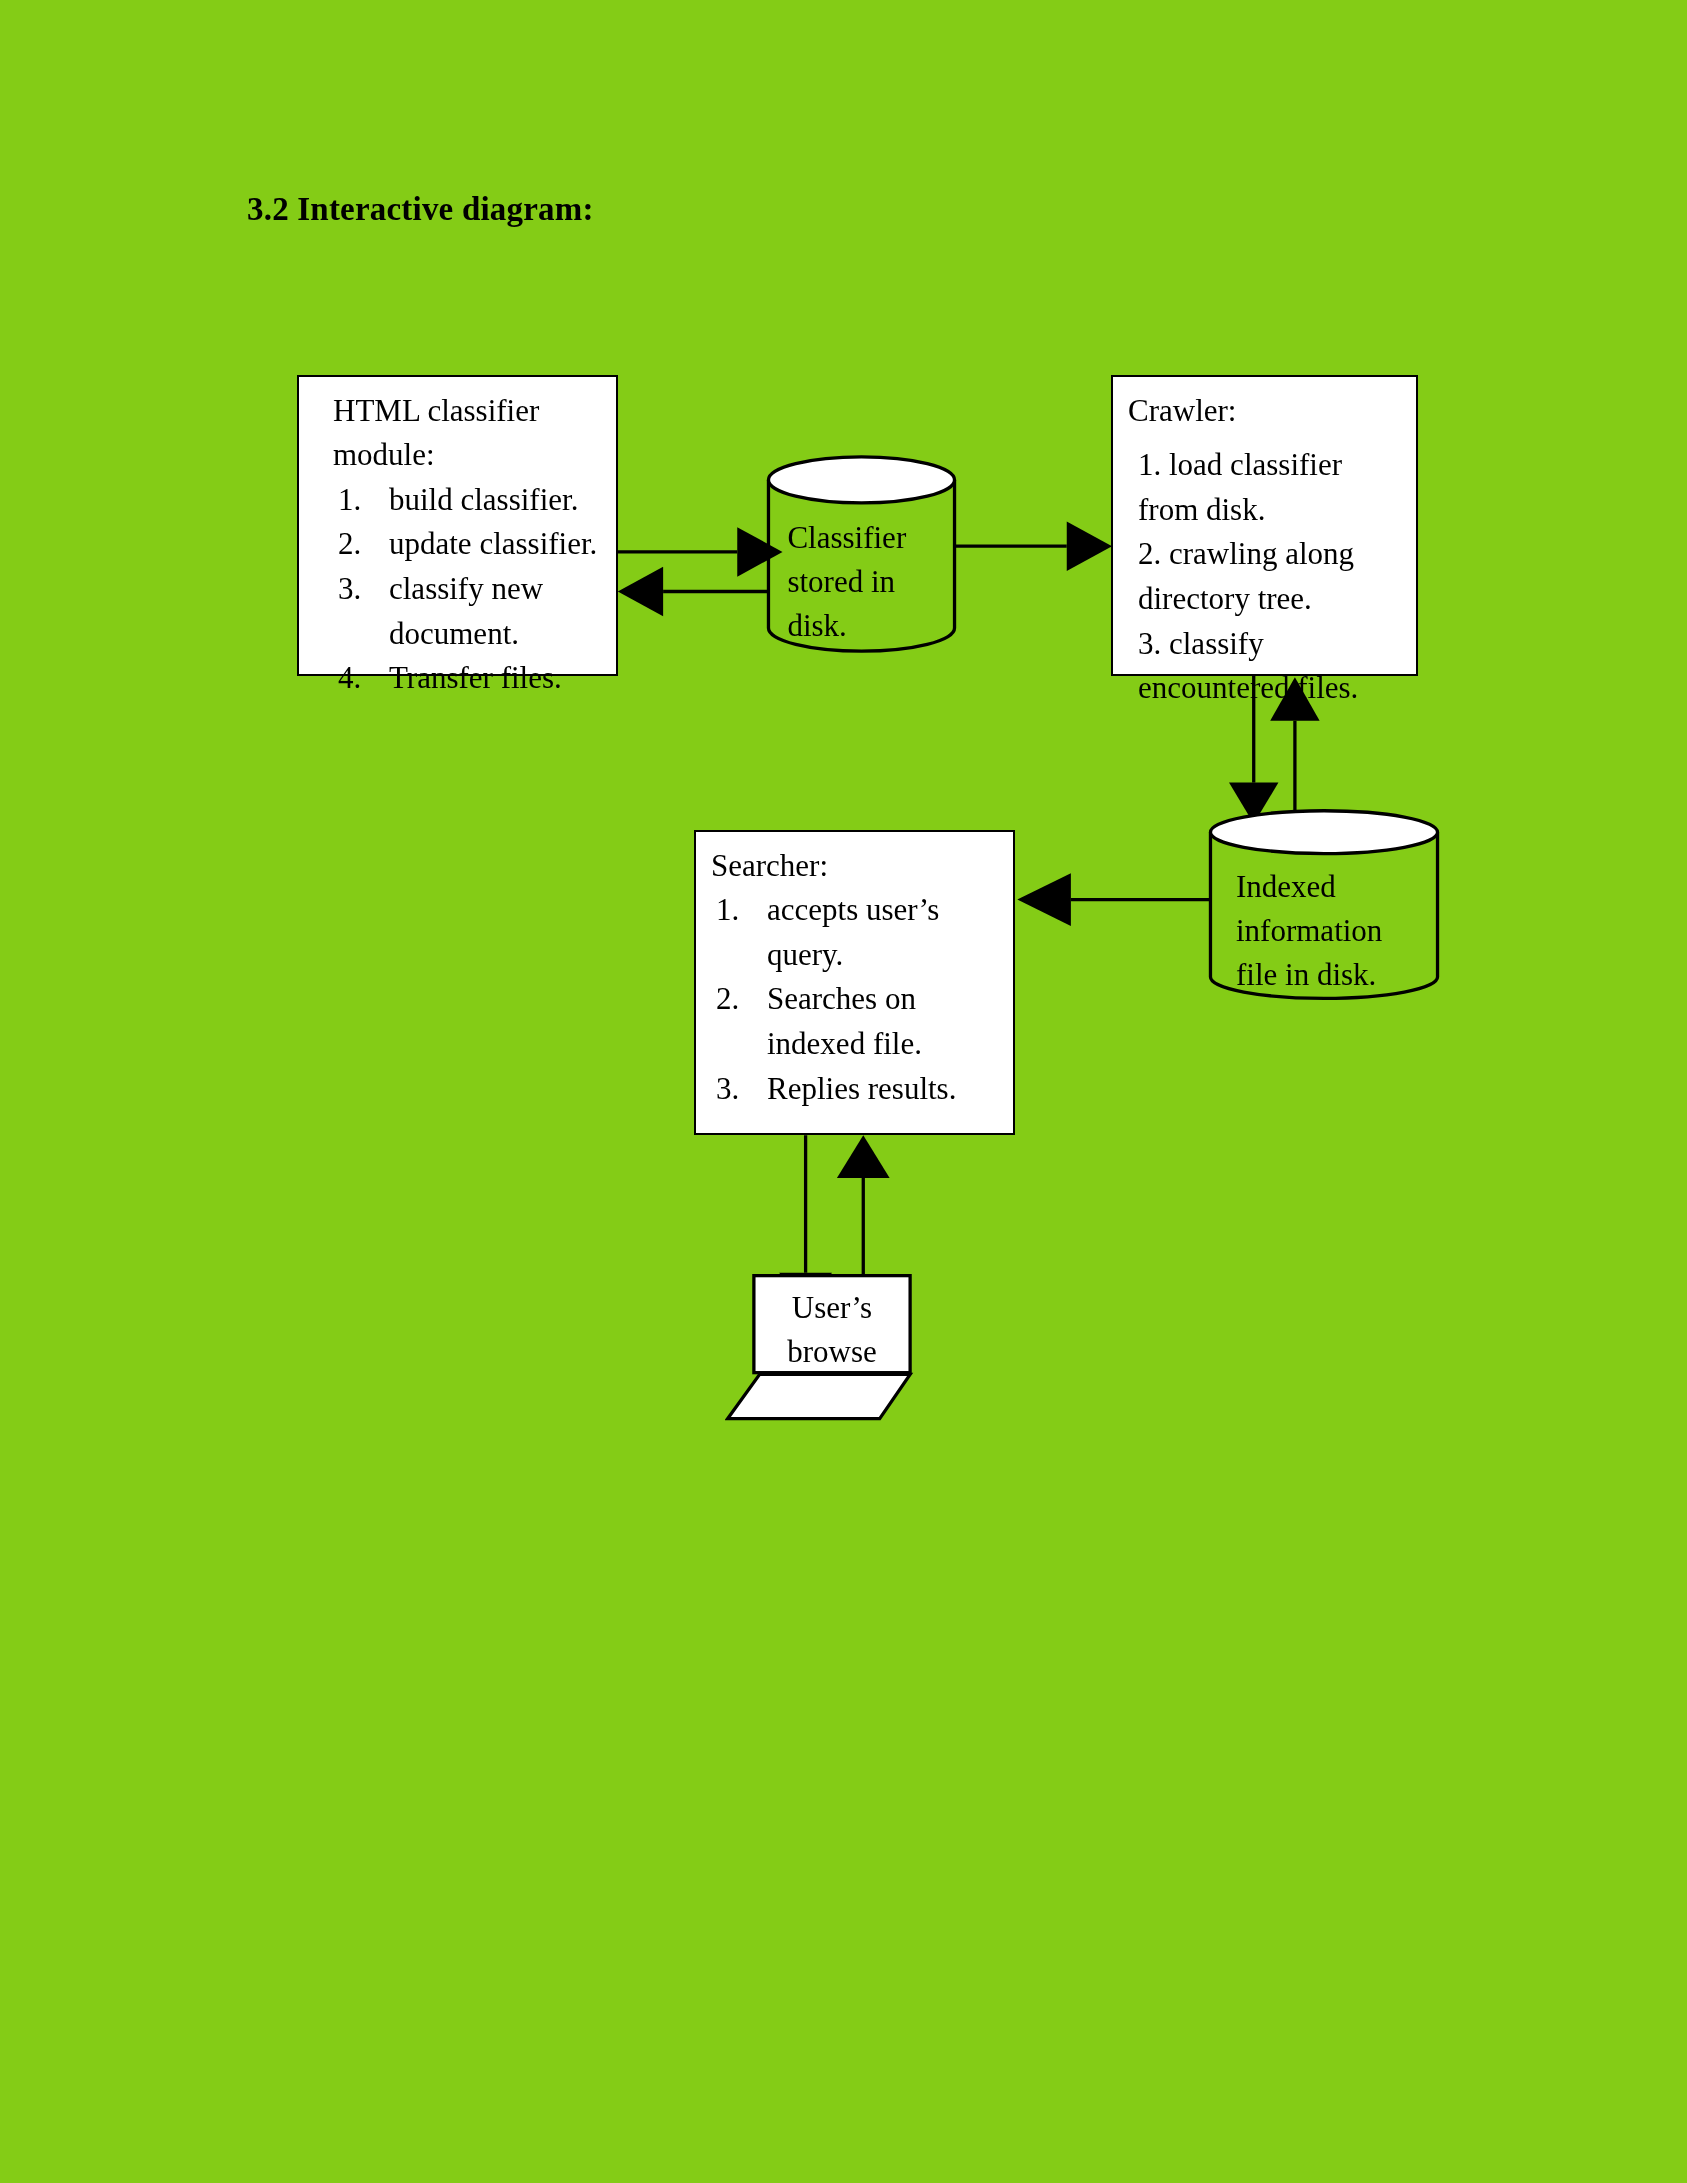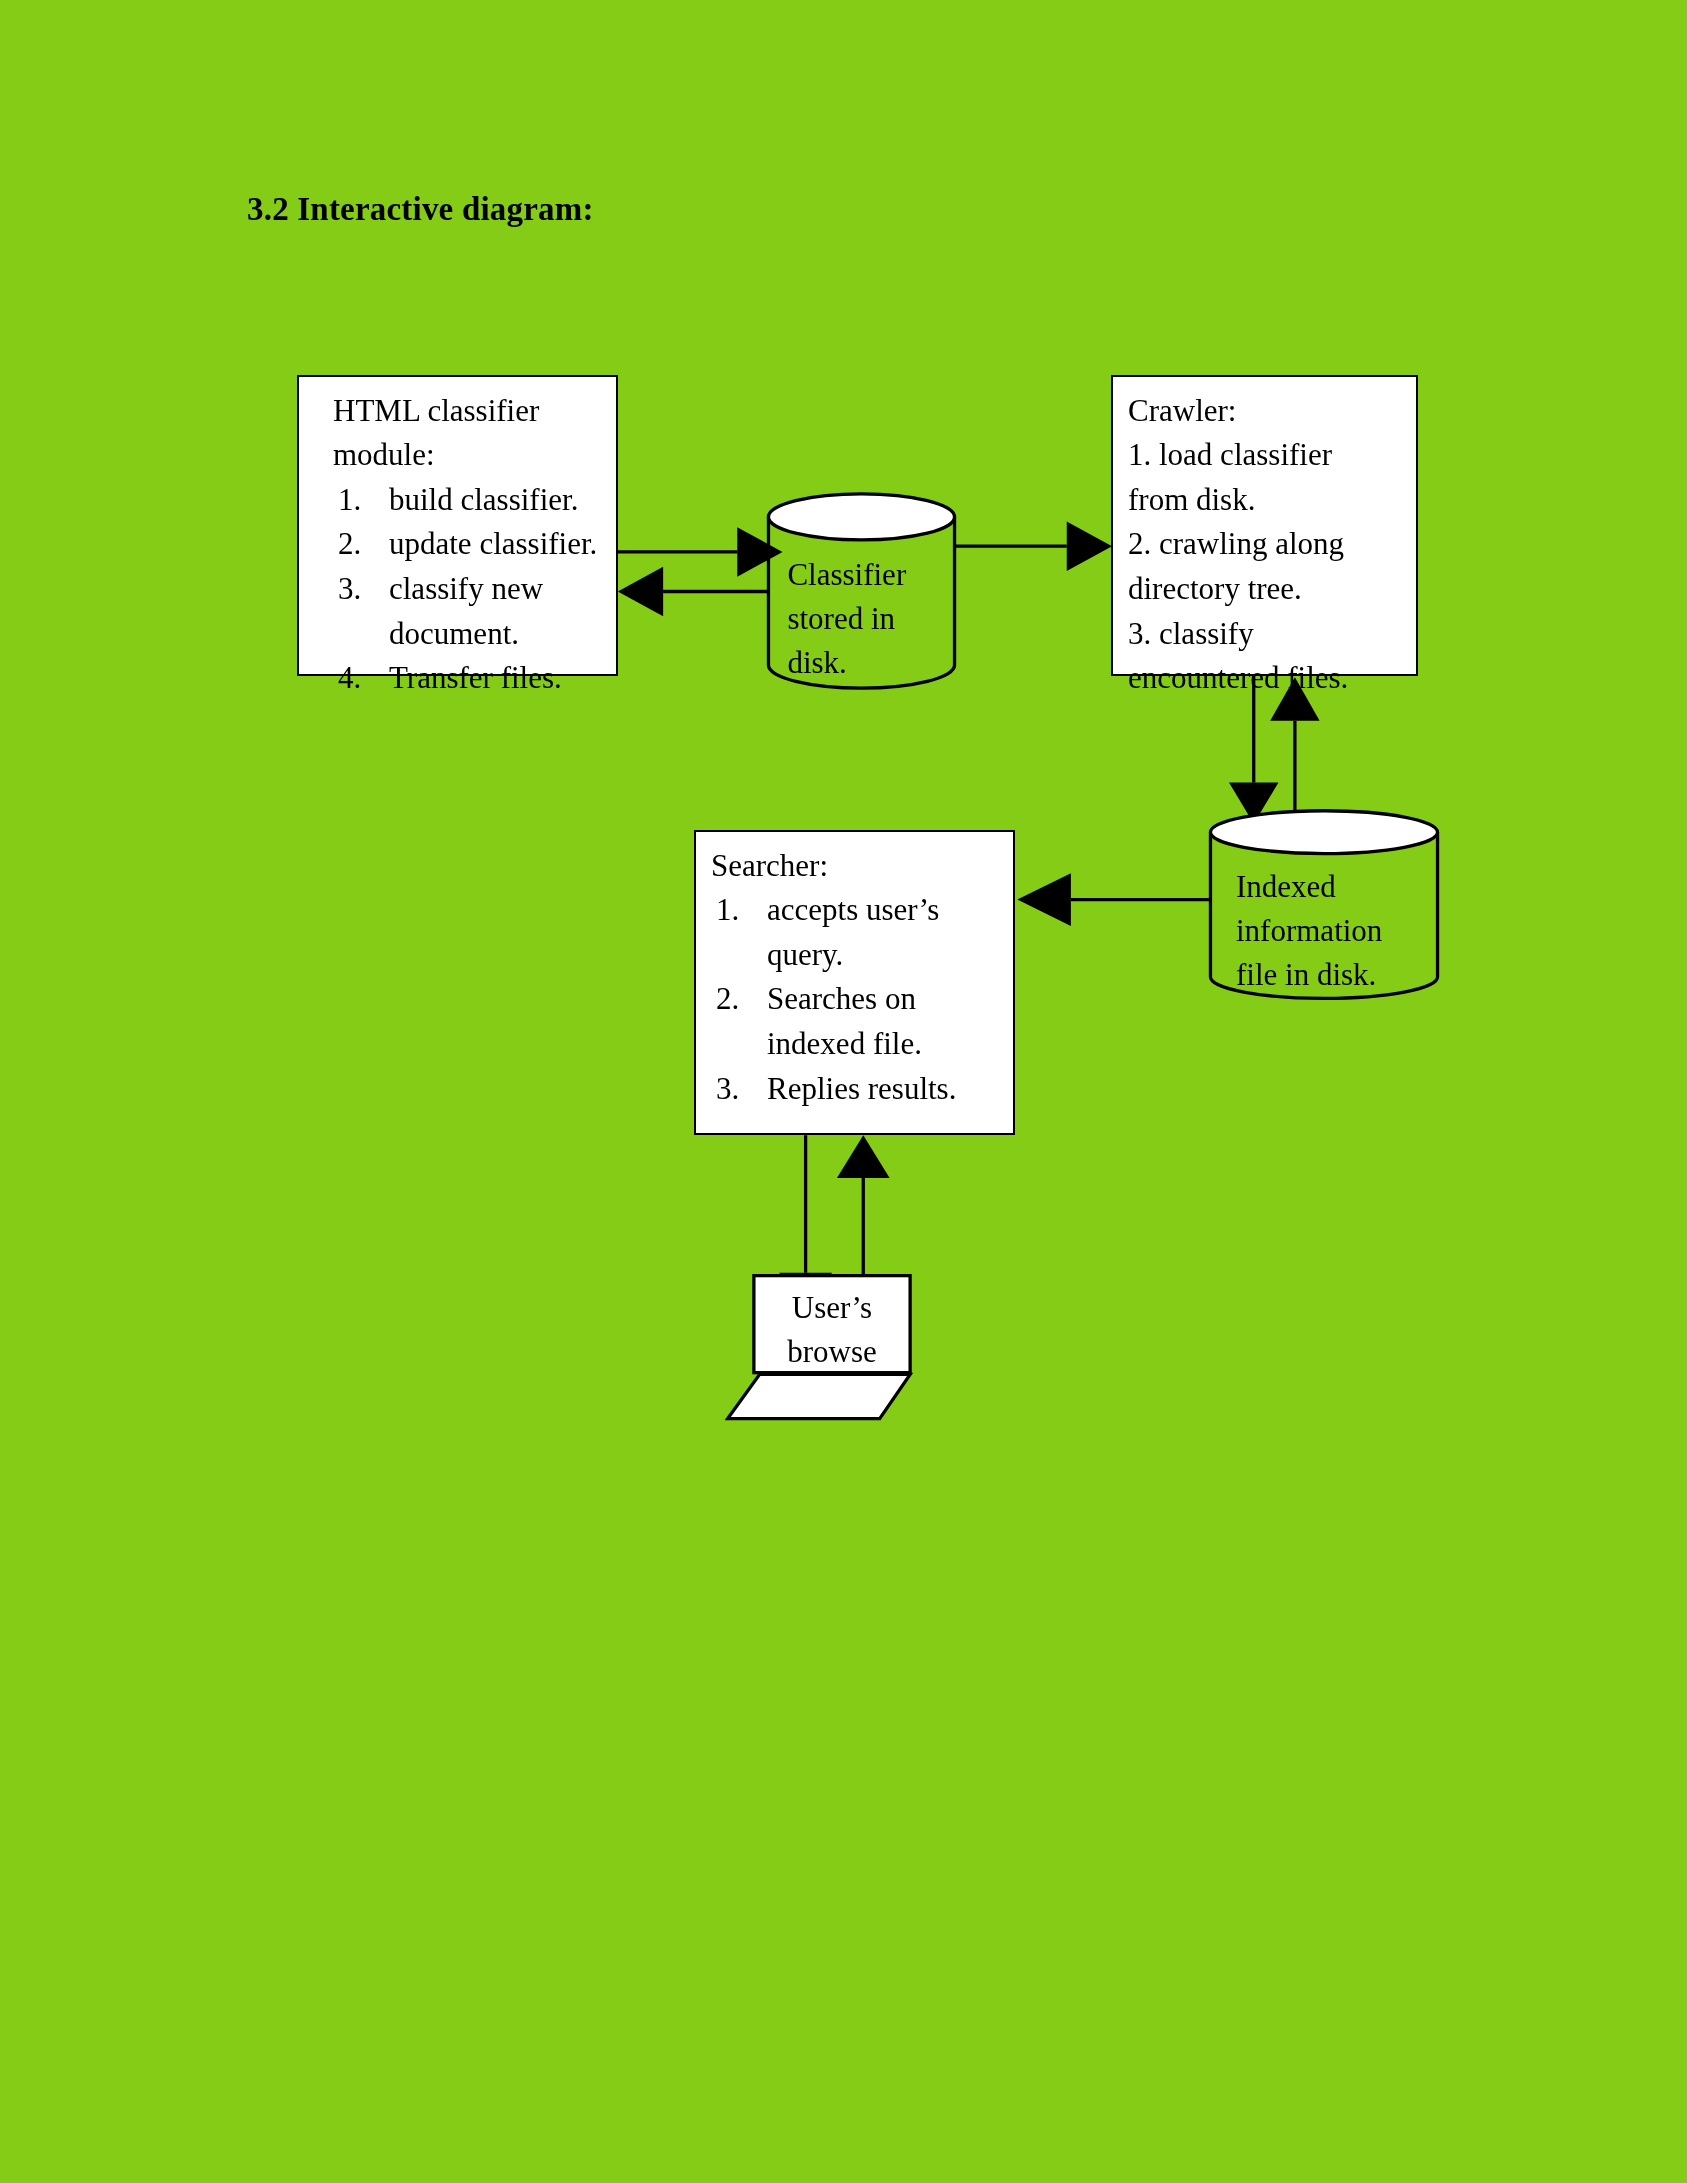--- a/index.html
+++ b/index.html
@@ -63,21 +63,21 @@
     margin: 0;
   }
   ol.hang > li .num {
     position: absolute;
     left: 5px;
     top: 0;
   }
   
   ol.inline-num {
     list-style: none;
-    margin: 0;
+    margin: 10px;
     padding: 0;
   }
   ol.inline-num > li {
     margin: 0;
     padding: 0;
   }
 
   
   .cyl {
     position: absolute;
@@ -192,21 +192,21 @@
 document.</span>
         </li>
         <li>
           <span class="num">4.</span>
           <span class="txt">Transfer files.</span>
         </li>
       </ol>
     </div>
   </div>
 
-  <div class="cyl" style="left:766px; top:492px; width:191px; height:198px;">
+  <div class="cyl" style="left:766px; top:455px; width:191px; height:198px;">
     <svg width="191" height="198" viewBox="0 0 232 240">
       <path d="M3,30 L3,210" fill="none" stroke="#000" stroke-width="4"></path>
       <path d="M229,30 L229,210" fill="none" stroke="#000" stroke-width="4"></path>
       <ellipse cx="116" cy="30" rx="113" ry="28" fill="#ffffff" stroke="#000" stroke-width="4"></ellipse>
       <path d="M3,210 A113,28 0 0 0 229,210" fill="none" stroke="#000" stroke-width="4"></path>
     </svg>
     <div class="cyl-label" style="left:21.4px; top:61px; width:165px;">Classifier
 stored in
 disk.</div>
   </div>

